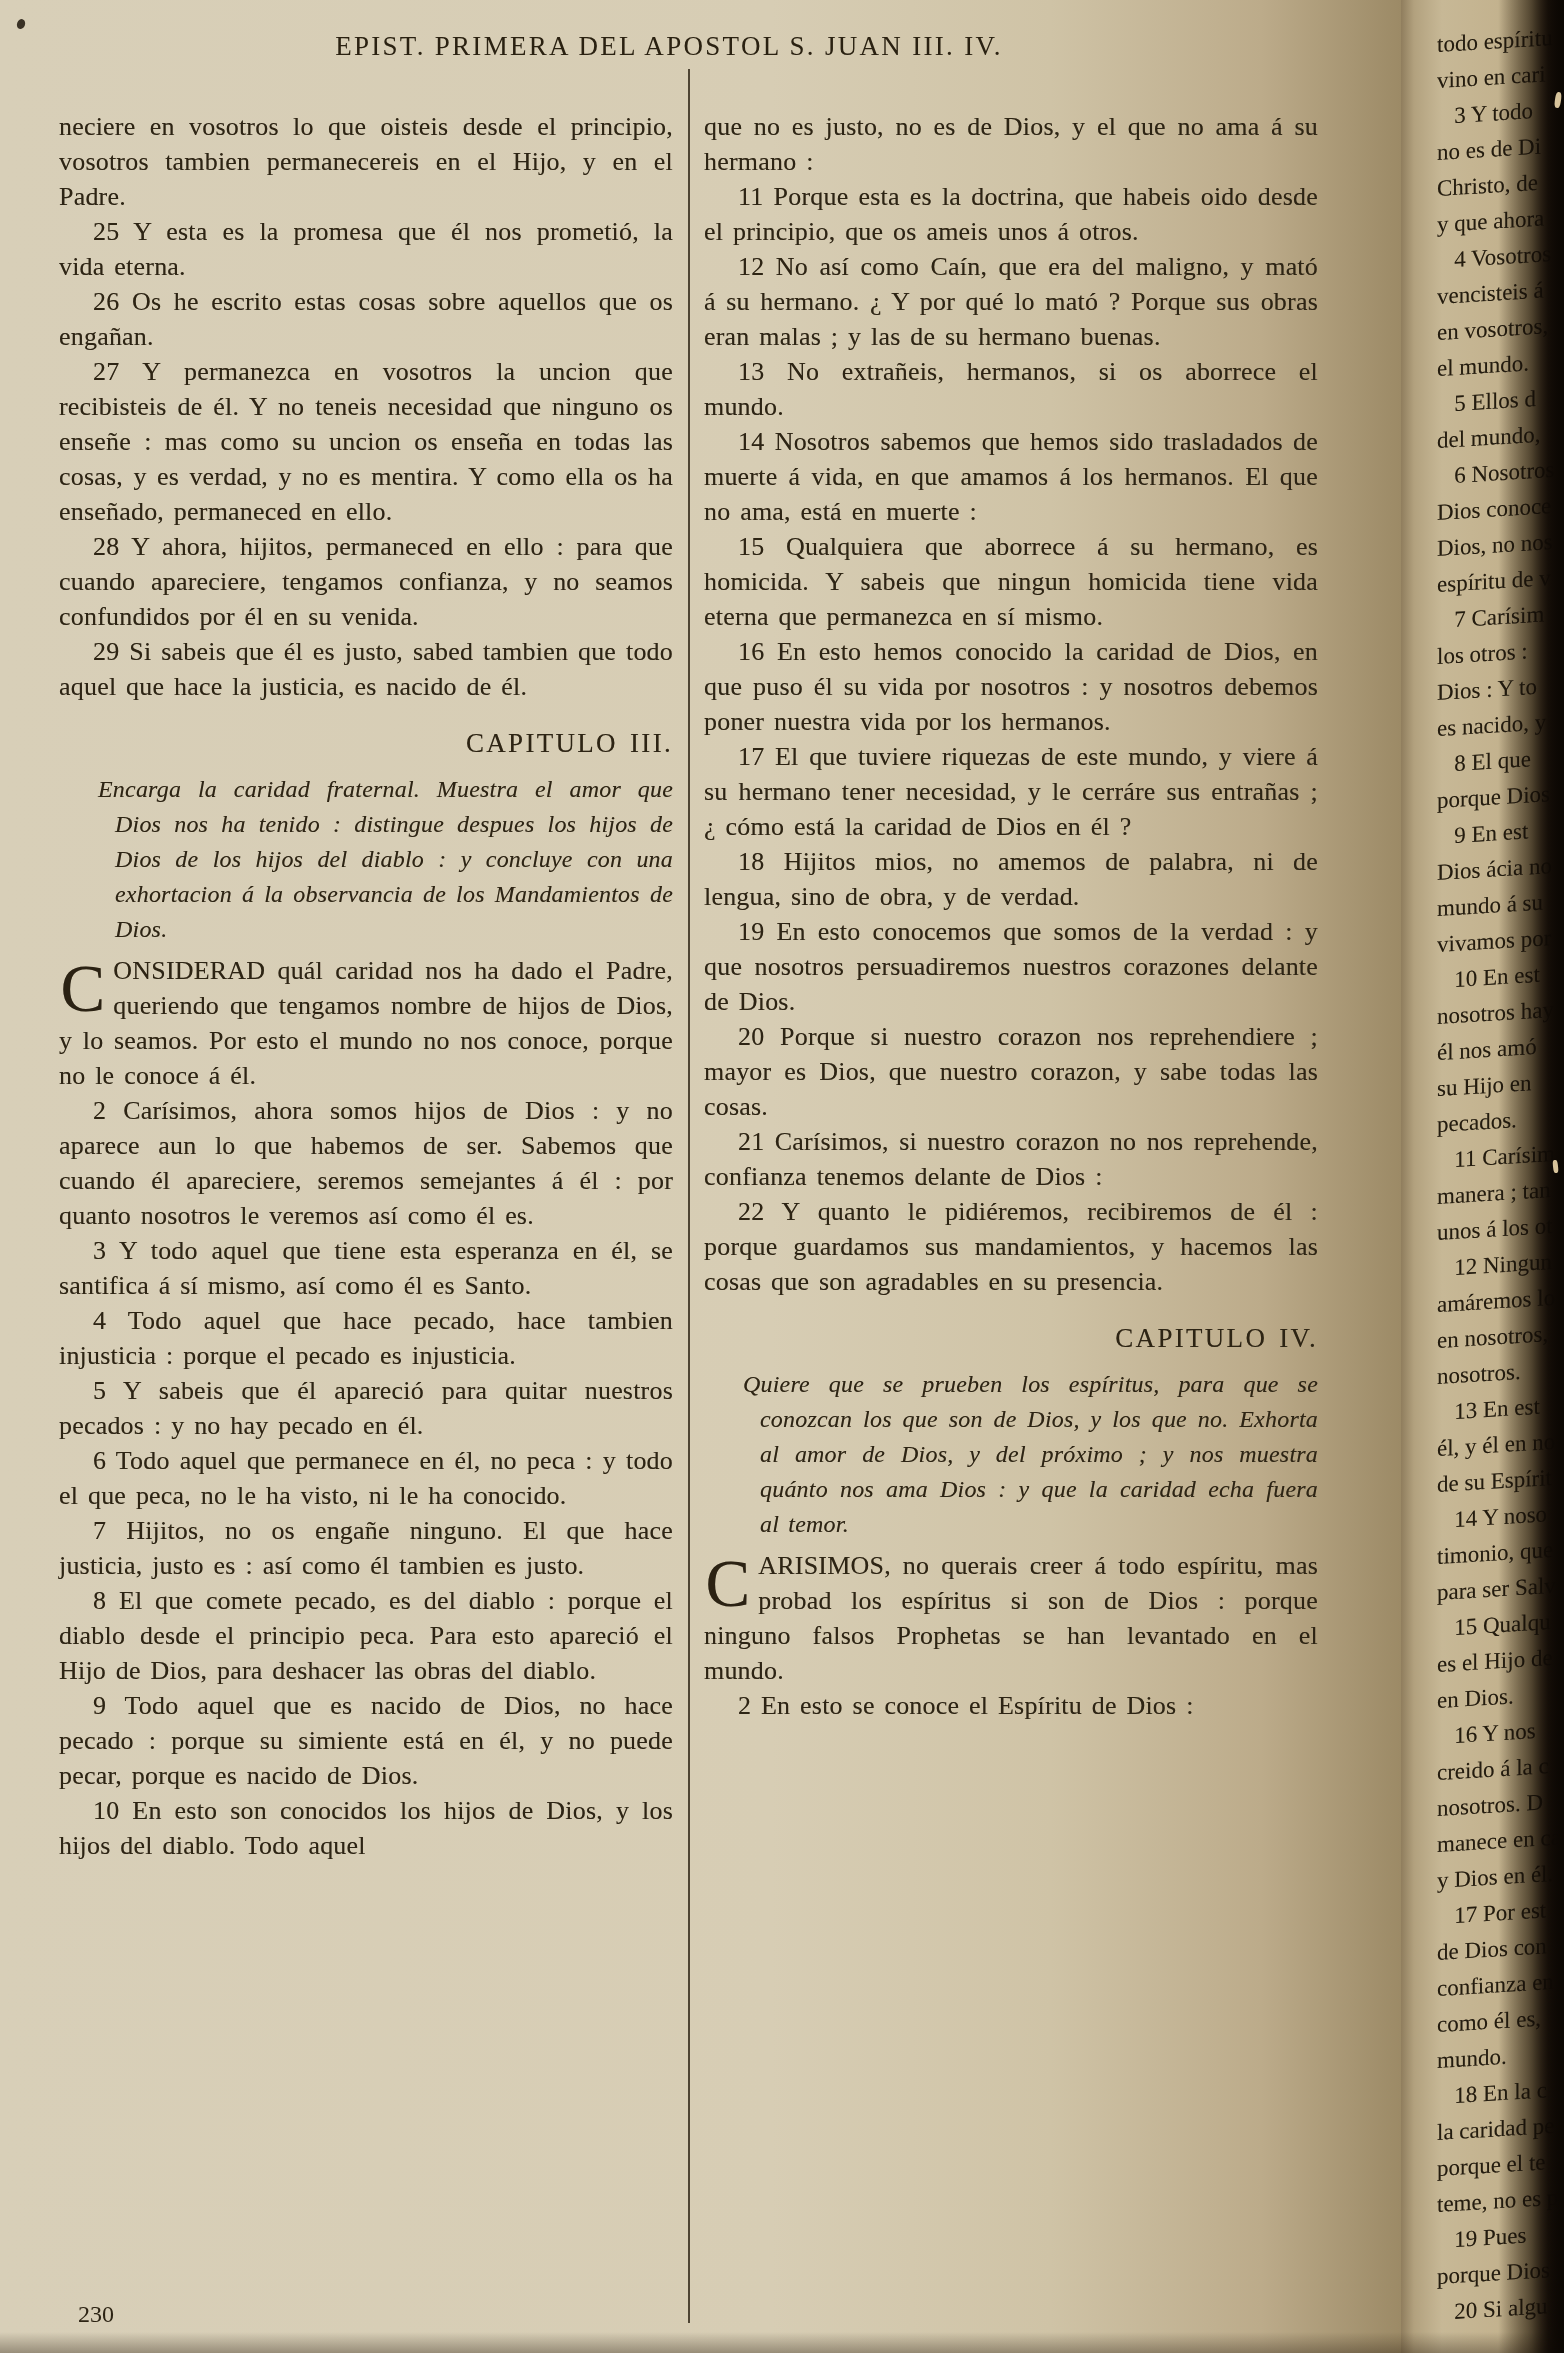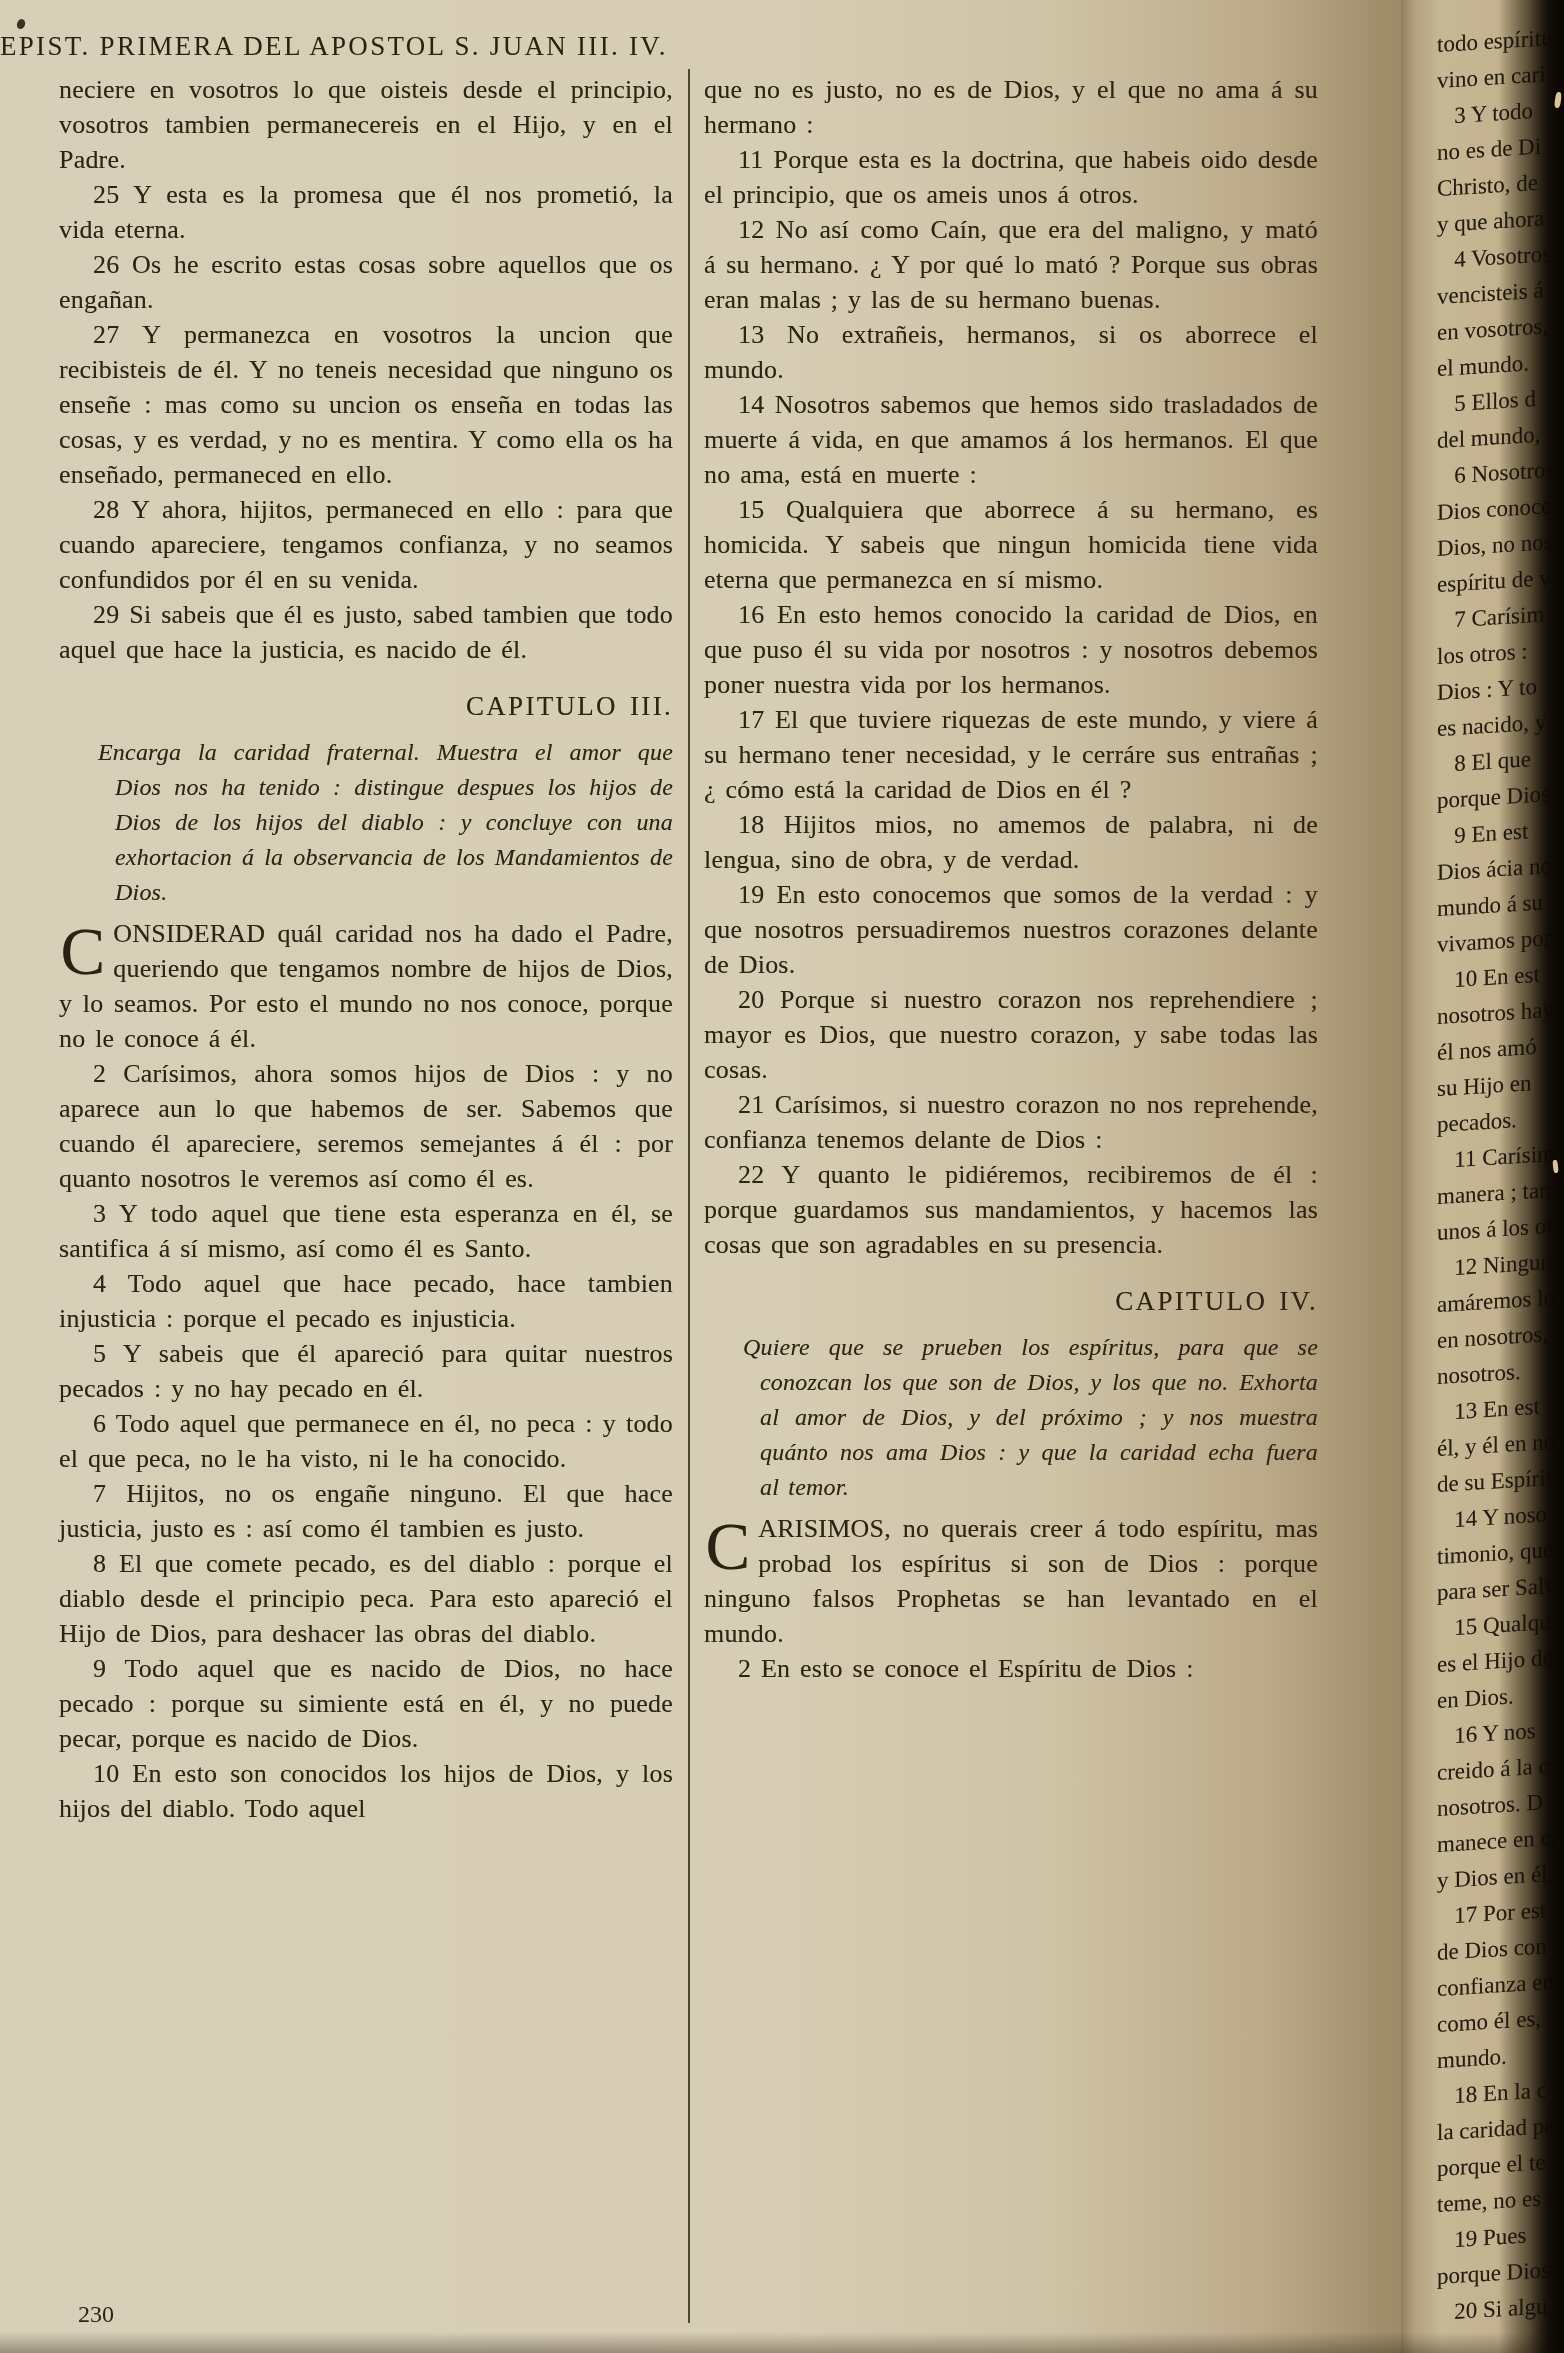--- a/index.html
+++ b/index.html
@@ -9,35 +9,36 @@
     font-family:"Liberation Serif","DejaVu Serif",serif;
     color:#2b2213;
   }
   .scan{position:absolute;inset:0;}
   
   .page-main{
     position:absolute;left:0;top:0;width:1401px;height:2354px;
     background:linear-gradient(90deg,#d8cfb8 0%,#d7cdb4 55%,#cfc3a6 75%,#bcab8a 90%,#9c8a66 100%);
   }
   .header{
-    position:absolute;top:31px;left:0;width:1338px;text-align:left;
+    position:absolute;top:31px;left:0;width:1338px;text-align:center;
     font-size:27px;letter-spacing:2.3px;color:#2a2111;
   }
   .divider{
     position:absolute;left:688px;top:69px;width:1.6px;height:2254px;
     background:#4e4433;
   }
   .columns{
     position:absolute;left:59px;top:72px;width:1260px;
     display:flex;gap:31px;
   }
   .col{
     width:614px;font-size:26px;line-height:35px;text-align:justify;
     letter-spacing:0.2px;word-spacing:3.1px;color:#2d2414;
     text-shadow:0 0 0.5px rgba(45,34,18,0.35);
+    margin-top:37px;
   }
   .para{margin:0;text-indent:34px;}
   .para.opening{text-indent:0;}
   .para.heading{
     text-align:right;text-indent:0;font-size:27px;letter-spacing:2.3px;
     margin:22px 0 11px;
   }
   .para.summary{
     font-style:italic;font-size:24px;padding-left:56px;text-indent:-17px;
     margin-bottom:6.3px;

